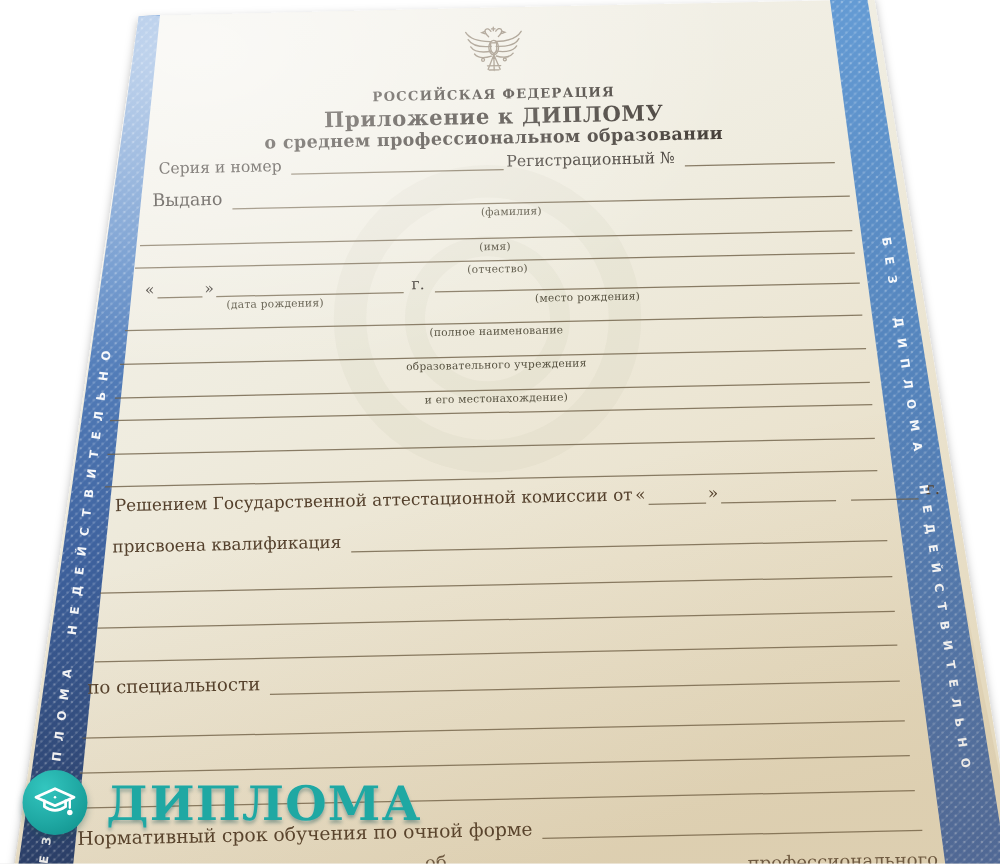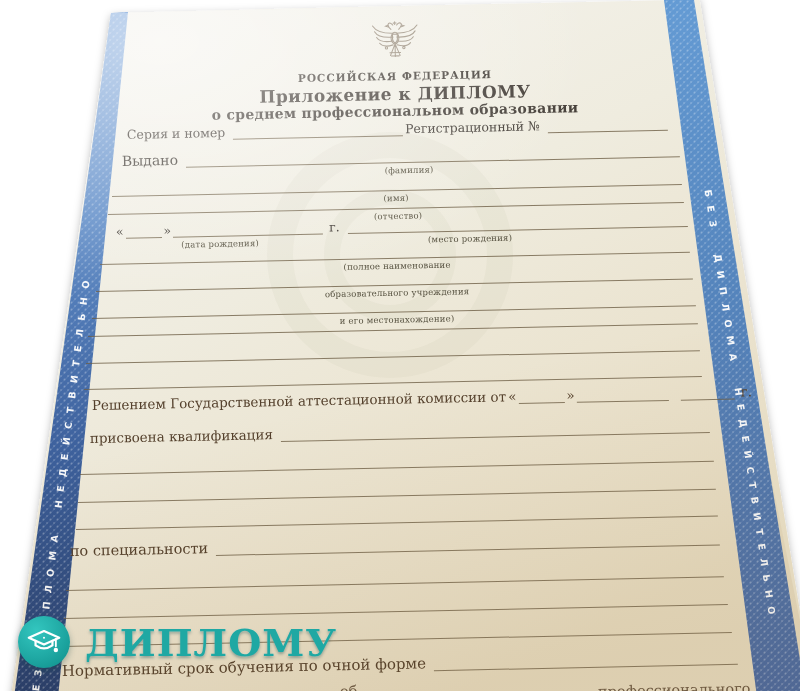--- a/index.html
+++ b/index.html
@@ -242,16 +242,16 @@
 
   <div id="logo">
     <svg width="44" height="44" viewBox="0 0 52 52" fill="none" stroke="#ffffff" stroke-width="2.6" stroke-linejoin="round" stroke-linecap="round">
       <path d="M26 13 L44 21 L26 29 L8 21 Z"></path>
       <circle cx="26" cy="21" r="1.2" fill="#ffffff" stroke="none"></circle>
       <path d="M16 24.5 v5.5 q10 7 20 0 v-5.5"></path>
       <path d="M40 22.5 v8.5" stroke-width="2.2"></path>
       <circle cx="40" cy="35.5" r="2.6" fill="#ffffff" stroke="none"></circle>
     </svg>
   </div>
-  <div id="brand">ДИПЛОМУ</div>
+  <div id="brand">ДИПЛОМА</div>
 
   <div id="light"></div>
 </div>
 
 </body></html>

